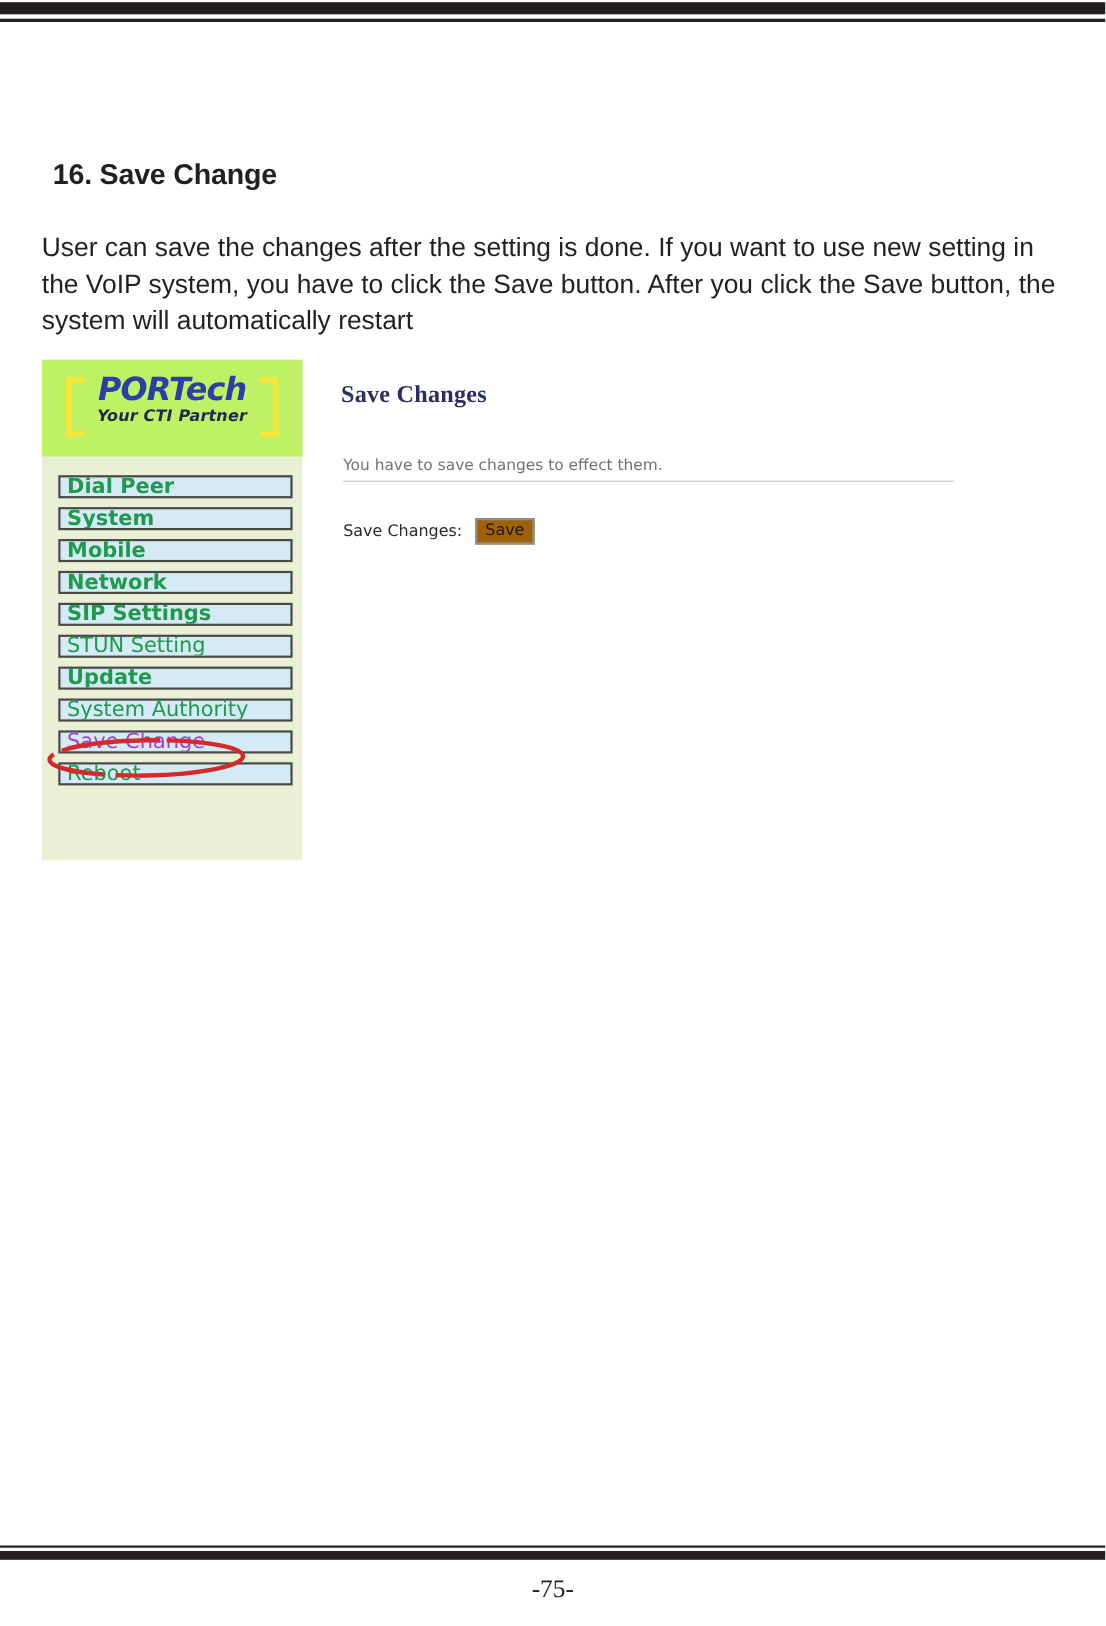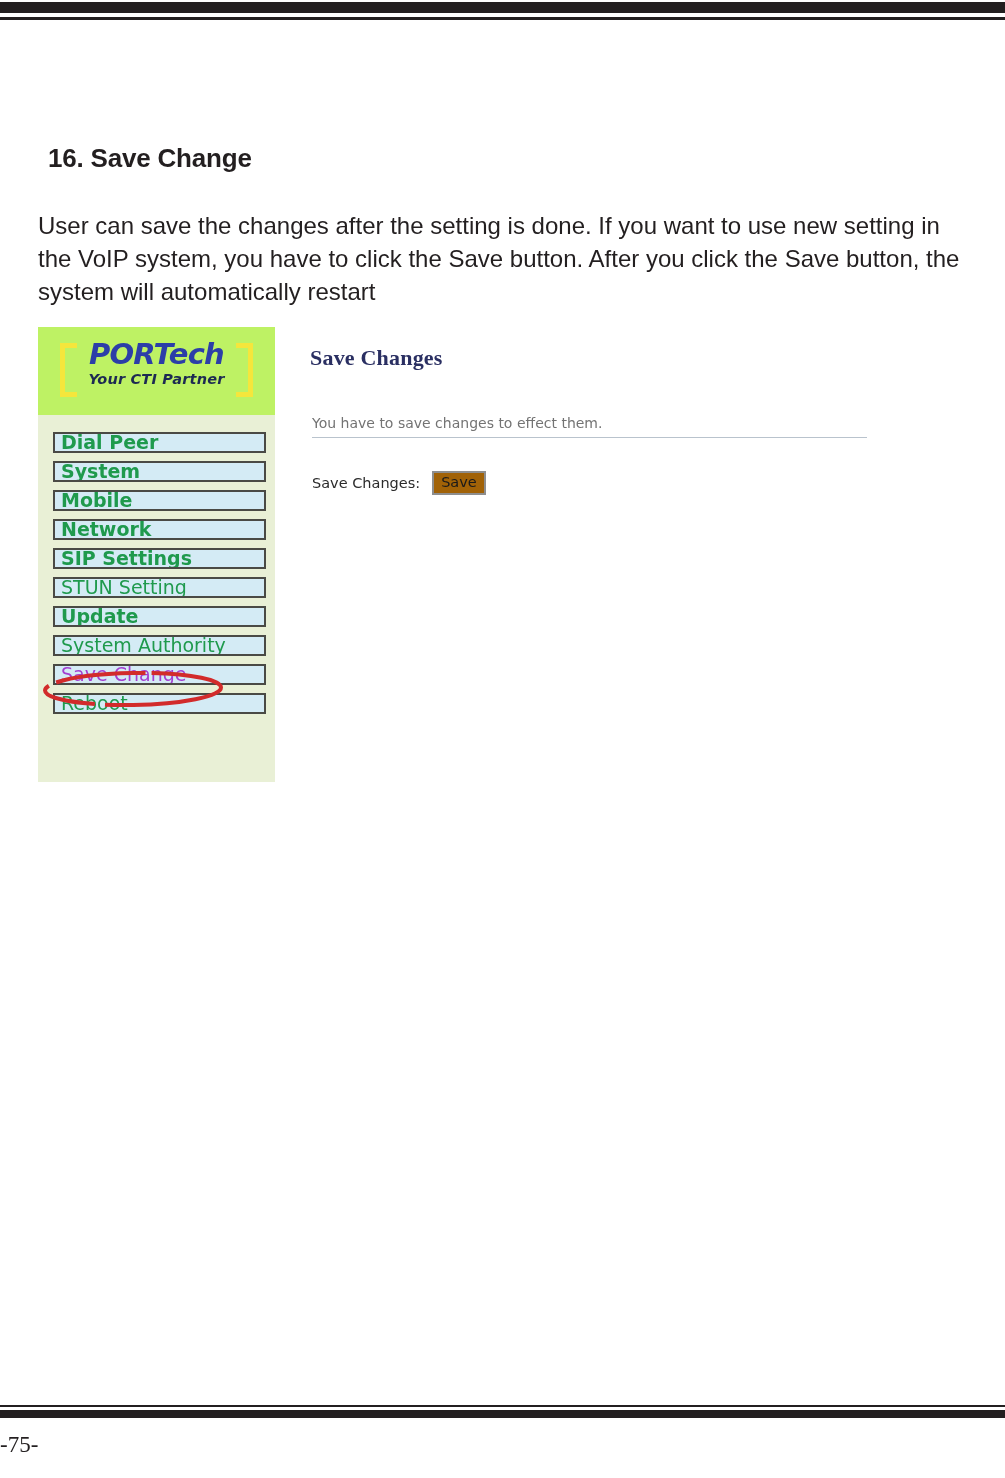--- a/index.html
+++ b/index.html
@@ -200,20 +200,21 @@
     border: 2px solid #8e8e8e;
     padding: 1px 7px 2px 7px;
     line-height: 17px;
   }
 
   
   .page-number {
     position: absolute;
     left: 0; top: 1432px;
     width: 1005px;
+    text-align: center;
     font-family: "Liberation Serif", serif;
     font-size: 23px;
     color: #231f20;
   }
 </style>
 </head>
 <body>
 
 <div class="rule-top-thick"></div>
 <div class="rule-top-thin"></div>

